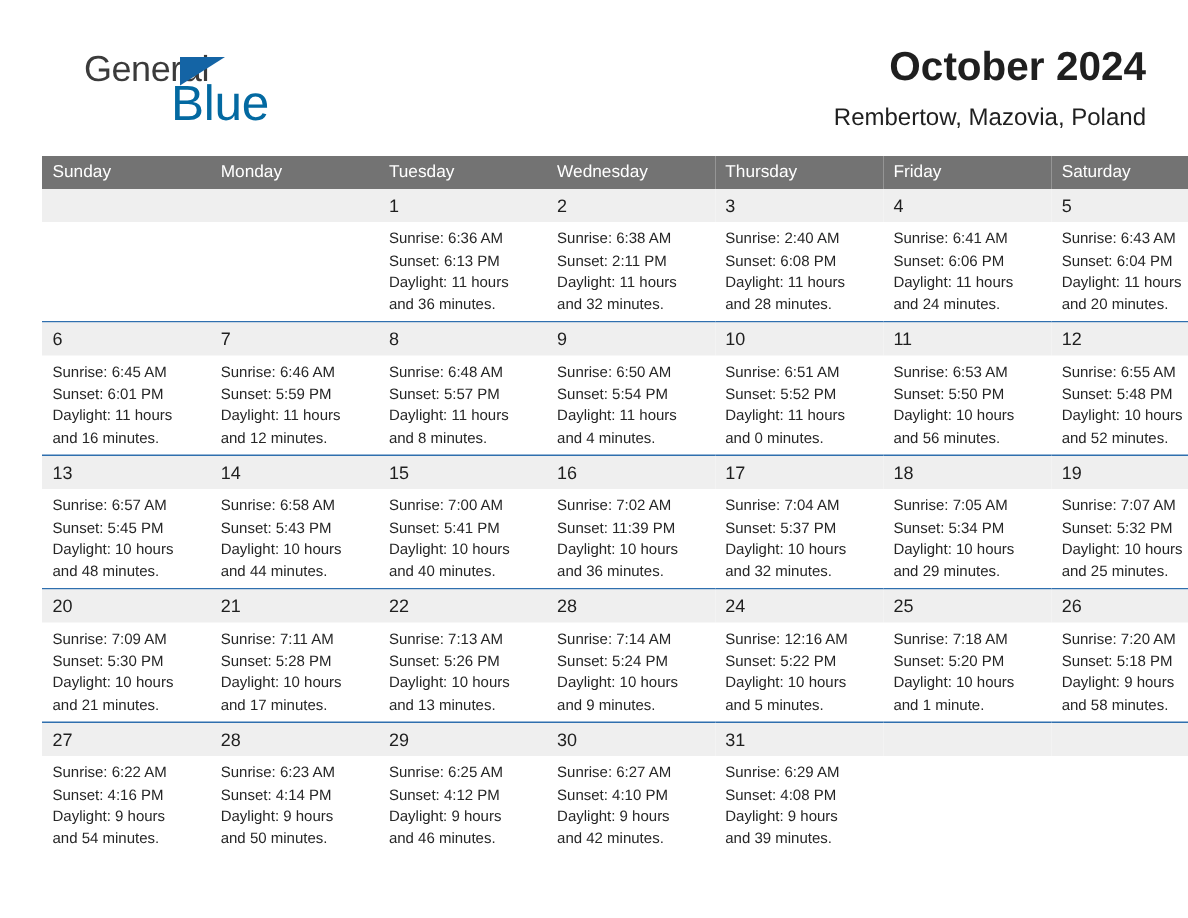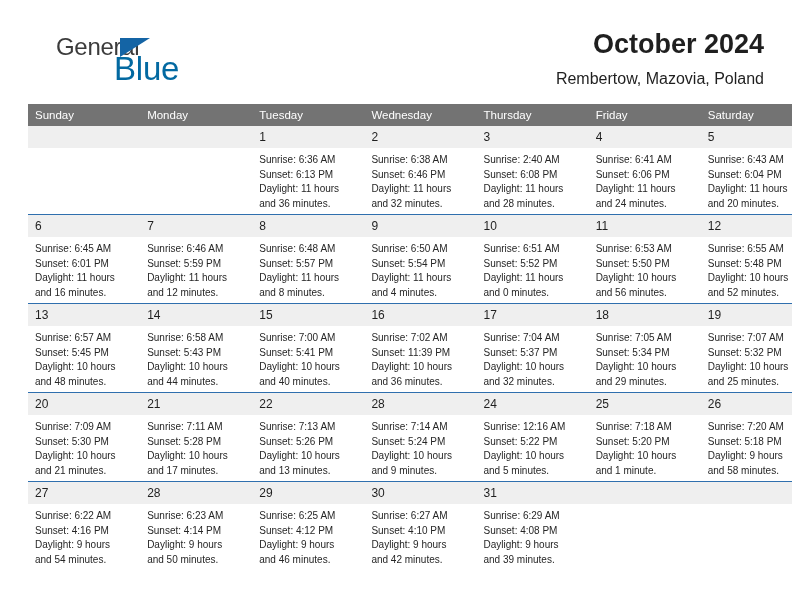--- a/index.html
+++ b/index.html
@@ -214,21 +214,21 @@
                   <div>Daylight: 11 hours</div>
                   <div>and 36 minutes.</div>
                 </div>
               </div>
             </td>
             <td>
               <div class="daybox">
                 <div class="daynum">2</div>
                 <div class="info">
                   <div>Sunrise: 6:38 AM</div>
-                  <div>Sunset: 6:46 PM</div>
+                  <div>Sunset: 2:11 PM</div>
                   <div>Daylight: 11 hours</div>
                   <div>and 32 minutes.</div>
                 </div>
               </div>
             </td>
             <td>
               <div class="daybox">
                 <div class="daynum">3</div>
                 <div class="info">
                   <div>Sunrise: 2:40 AM</div>

